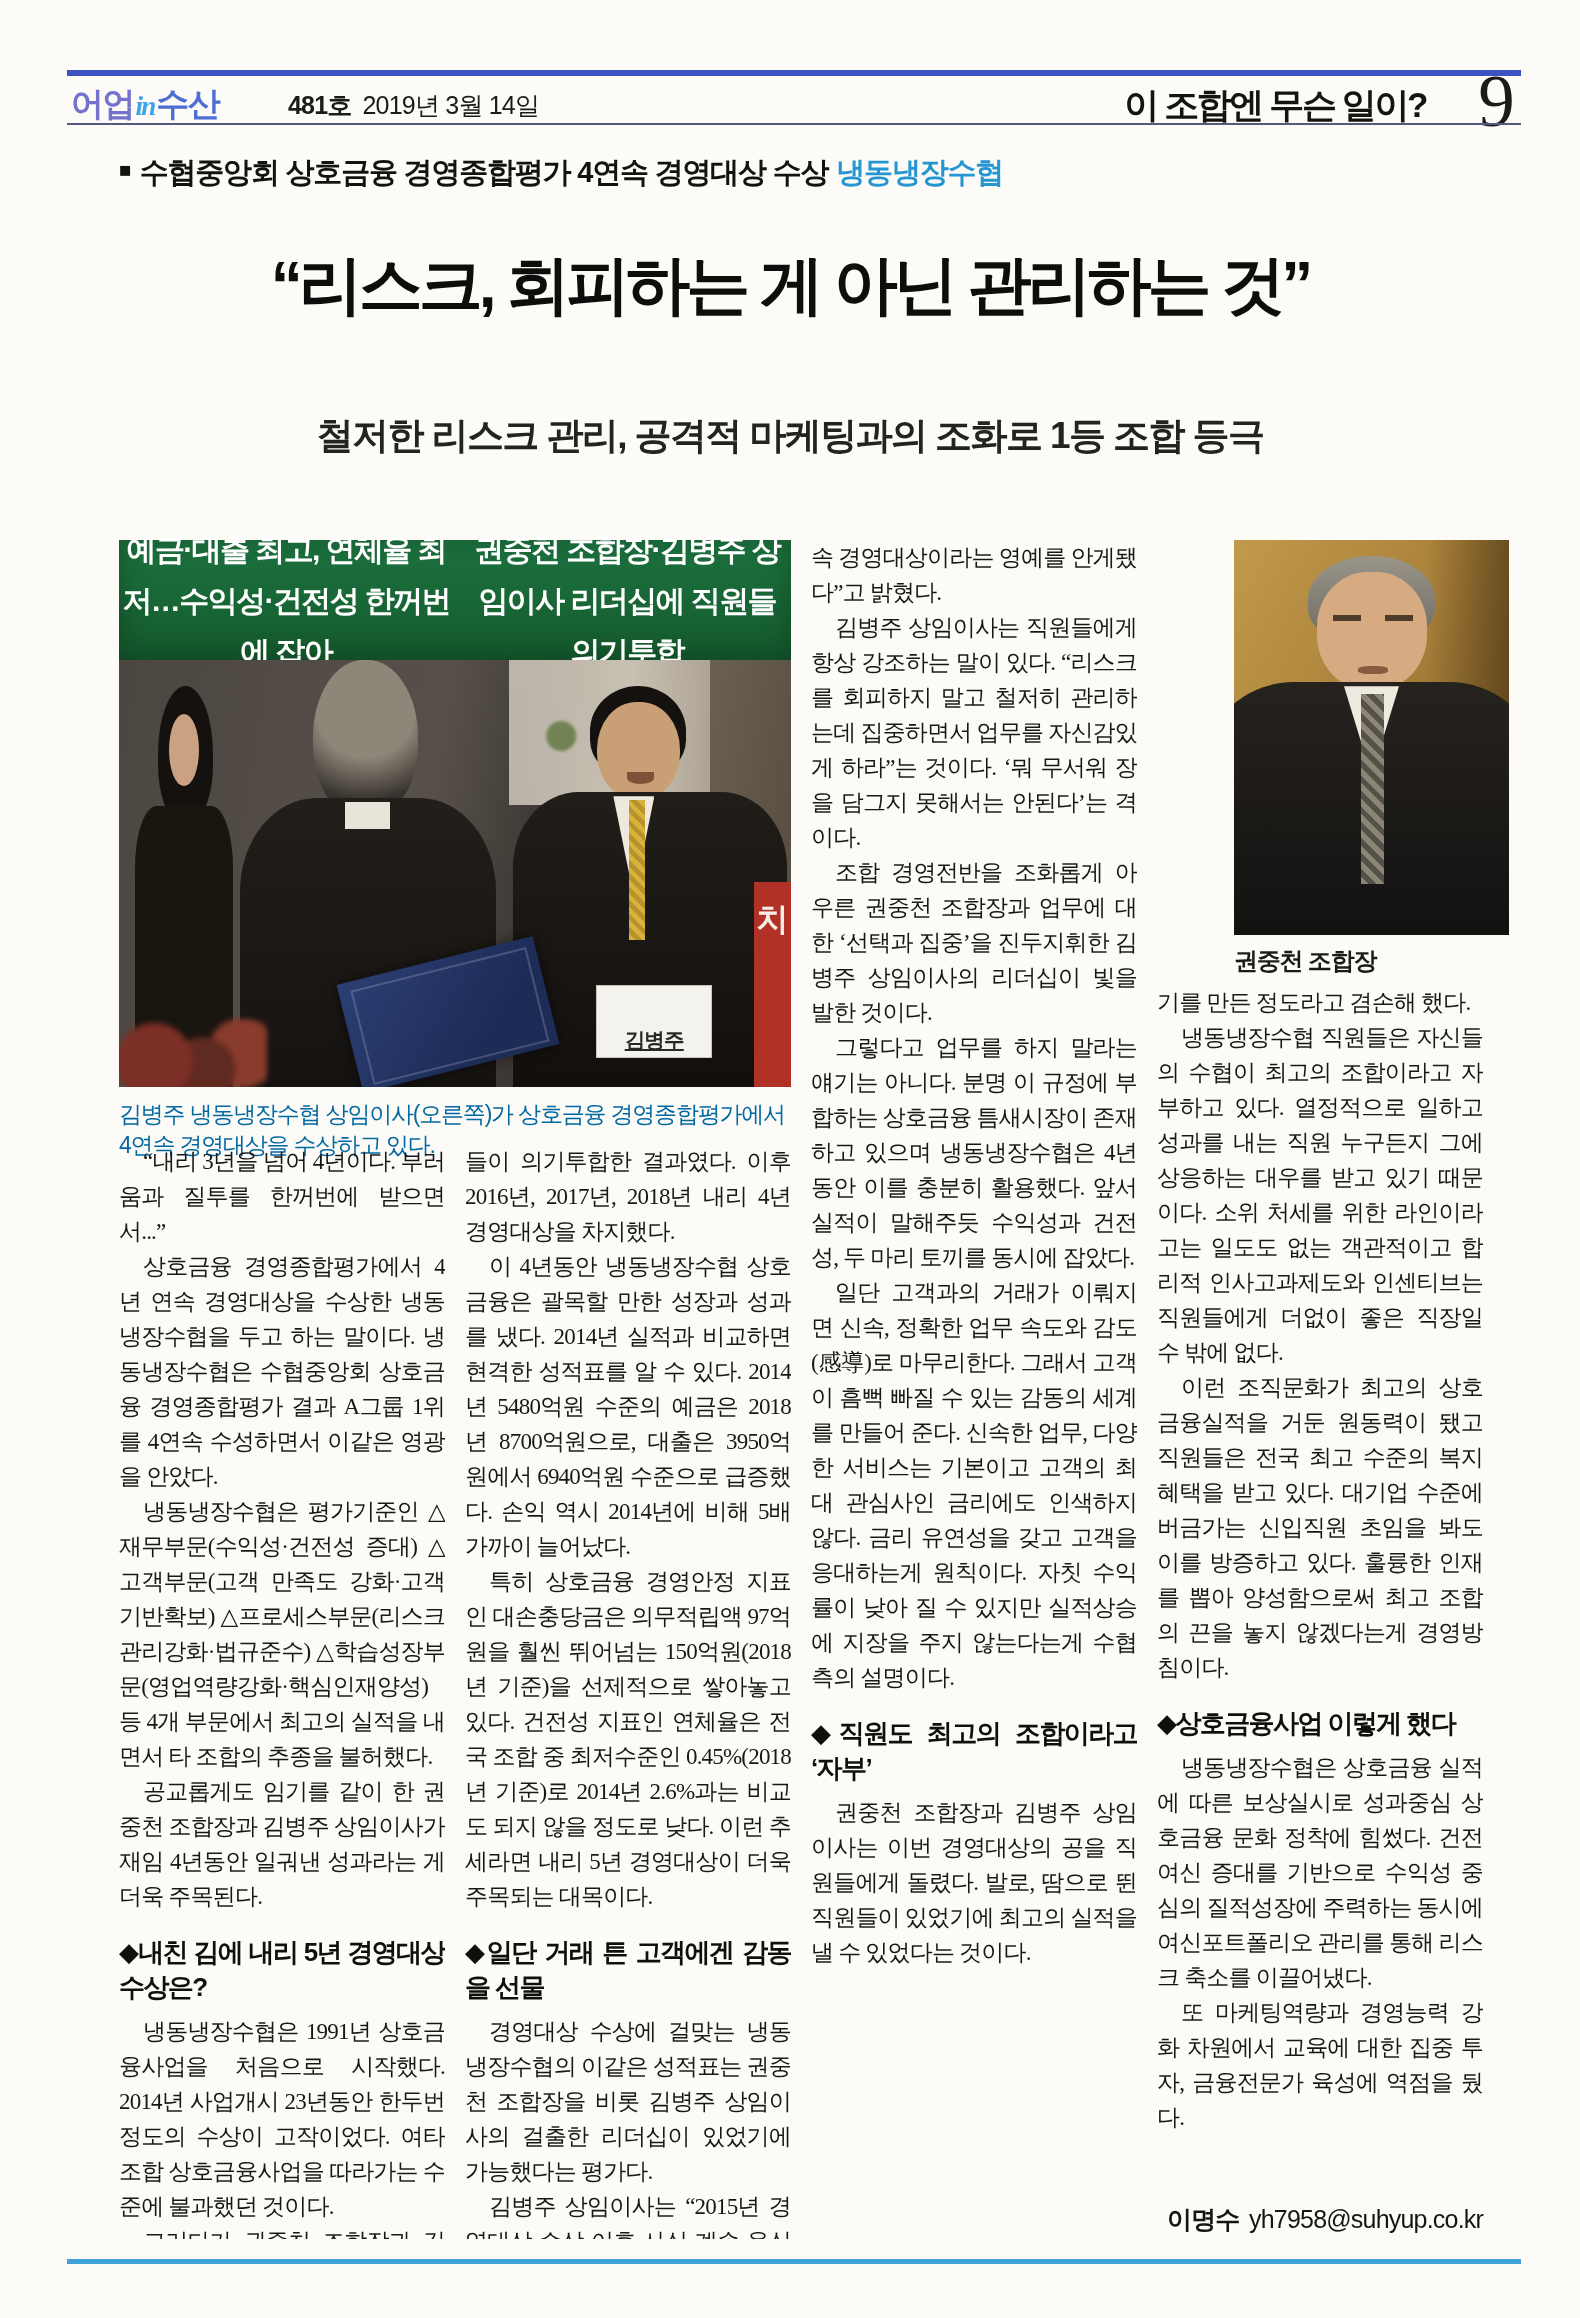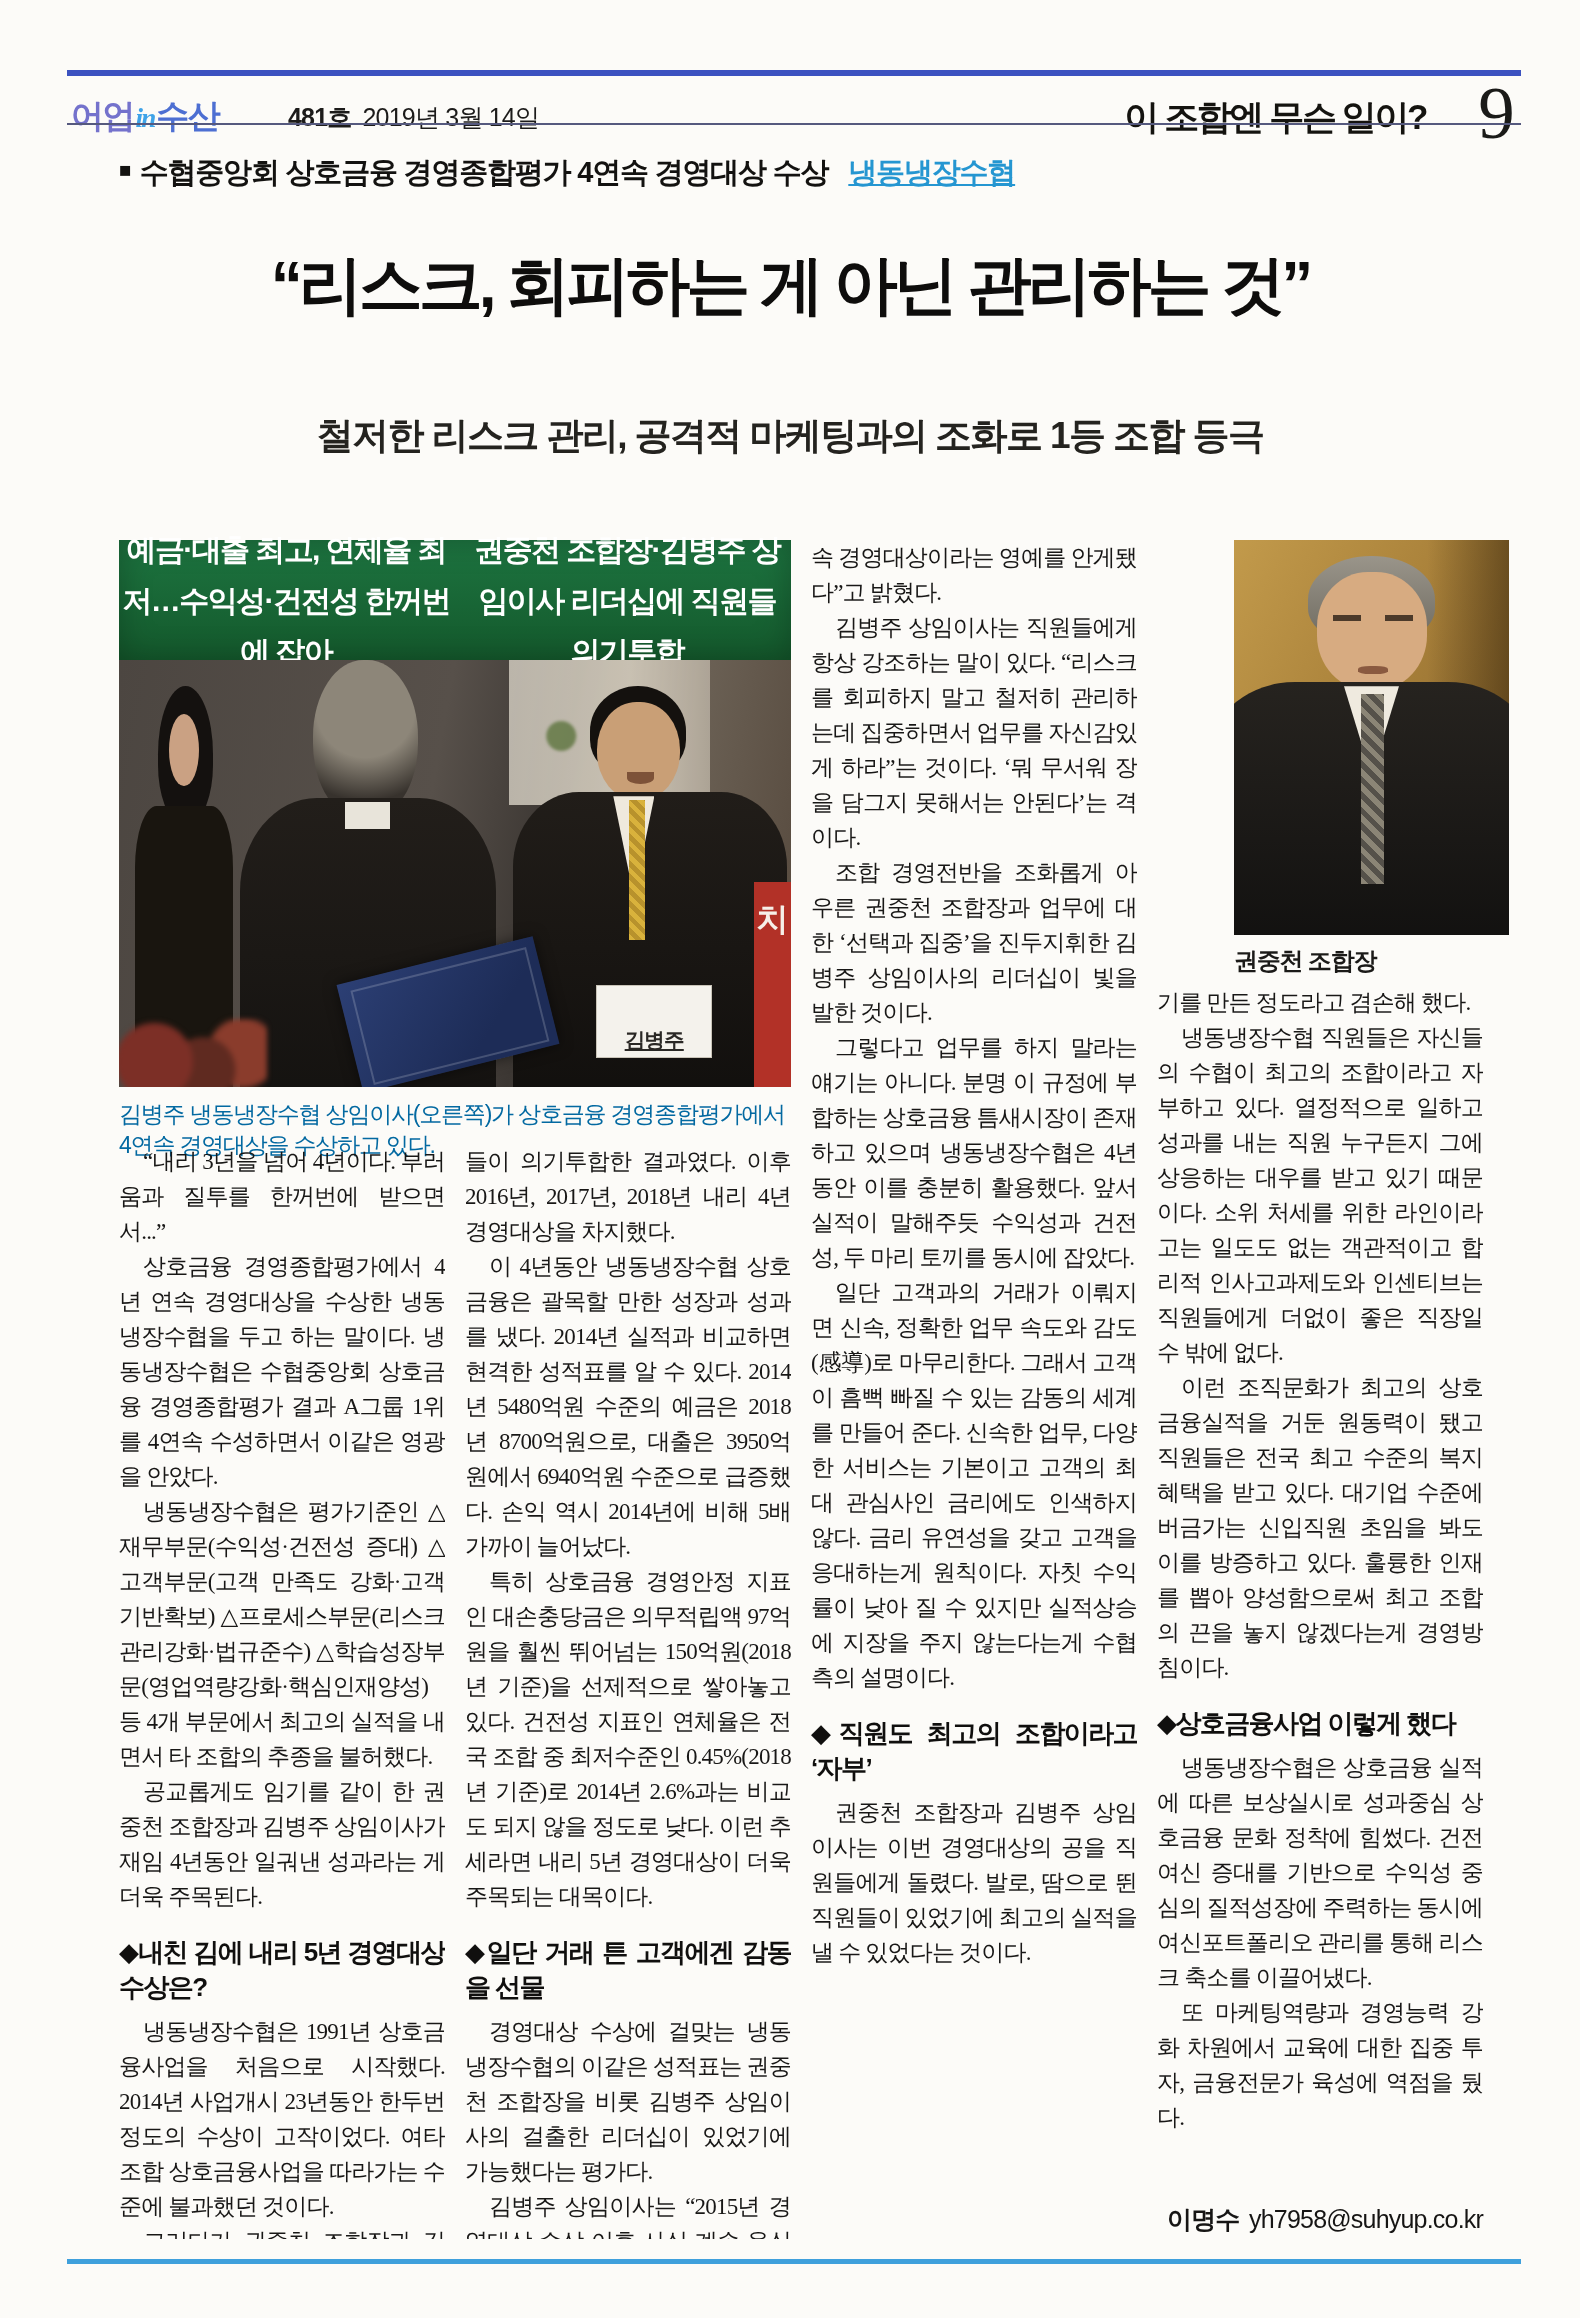--- a/index.html
+++ b/index.html
@@ -15,39 +15,39 @@
   .page{
     position:relative;width:1581px;height:2319px;background:#fcfbf8;
     font-family:"Liberation Serif","DejaVu Serif",serif;color:#151413;
     overflow:hidden;margin:0 auto;
   }
   .rule{position:absolute;}
   .top-rule{left:67px;top:70px;width:1454px;height:5.5px;background:var(--accent-blue);}
   .mast-thin-rule{left:67px;top:123px;width:1454px;height:2.4px;background:#55597e;}
   .bottom-rule{left:67px;top:2259px;width:1454px;height:4.7px;background:var(--footer-blue);}
 
-  .masthead{position:absolute;left:67px;top:88px;width:1454px;height:47px;
+  .masthead{position:absolute;left:67px;top:76px;width:1454px;height:47px;
     font-family:"Liberation Sans","DejaVu Sans",sans-serif;}
   .logo{position:absolute;left:4px;top:6.3px;font-weight:bold;font-size:33px;letter-spacing:-1.6px;}
   .logo .p1{color:var(--logo-purple);}
   .logo .p2{color:var(--logo-script);font-style:italic;font-size:27px;
     font-family:"Liberation Serif",serif;padding:0 1.6px;}
   .logo .p3{color:var(--logo-blue);}
   .issue-date{position:absolute;left:221px;top:13.4px;font-size:25px;letter-spacing:-0.8px;color:#1c1b1a;}
   .issue-date .issue{font-weight:bold;margin-right:11px;}
   .section-title{position:absolute;right:95px;top:6.3px;font-size:35px;font-weight:bold;
     letter-spacing:-2.4px;color:#14130f;}
   .page-number{position:absolute;right:6.3px;top:-16px;font-size:73px;font-weight:300;
     font-family:"Liberation Serif",serif;color:#1a1a18;}
 
   .kicker{position:absolute;left:119px;top:153px;width:1359px;
     font-family:"Liberation Sans","DejaVu Sans",sans-serif;font-size:29px;font-weight:bold;
     letter-spacing:-1.2px;color:#131210;}
   .kicker .bullet{font-size:20.5px;vertical-align:4.7px;margin-right:9.5px;}
-  .kicker .hl{color:var(--highlight-blue);margin-left:20px;text-decoration:underline;}
+  .kicker .hl{color:var(--highlight-blue);margin-left:8px;}
 
   .headline{position:absolute;left:79px;top:250px;width:1422px;text-align:center;
     font-family:"Liberation Sans","DejaVu Sans",sans-serif;font-size:64px;font-weight:800;
     letter-spacing:-4px;color:#0e0d0c;line-height:1.1;}
   .subheadline{position:absolute;left:79px;top:411px;width:1422px;text-align:center;
     font-family:"Liberation Sans","DejaVu Sans",sans-serif;font-size:37px;font-weight:600;
     letter-spacing:-1.6px;color:#24231f;}
 
   .highlight-box{position:absolute;left:119px;top:540px;width:672px;height:120px;
     background:linear-gradient(180deg,#1d7440 0%,#14592c 100%);

